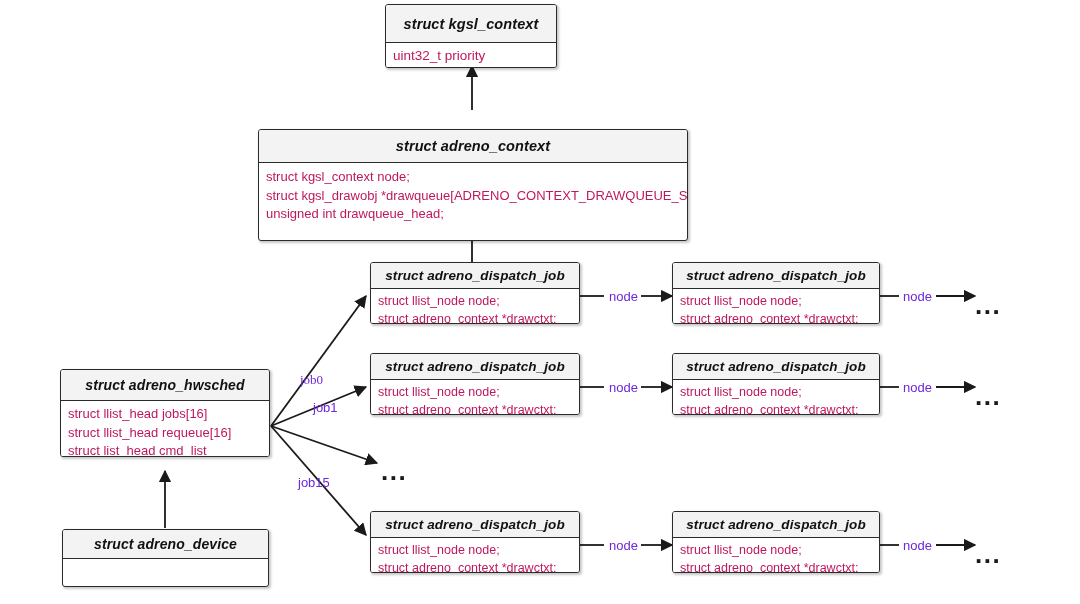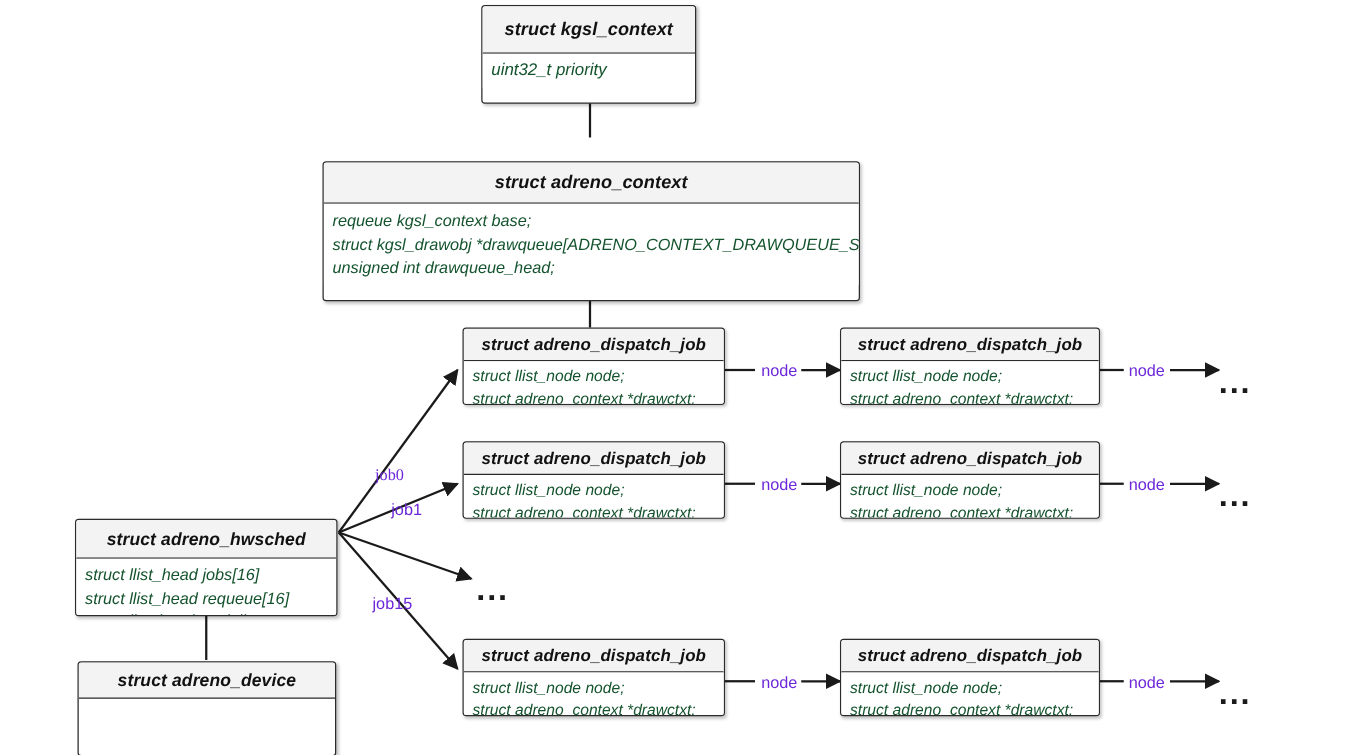--- a/index.html
+++ b/index.html
@@ -49,22 +49,21 @@
     align-items: center;
     justify-content: center;
   }
   .uml-body {
     box-sizing: border-box;
     background: #ffffff;
     padding: 4px 6px 4px 7px;
   }
   .uml-body .row {
     white-space: nowrap;
-    color: #14532d;
-    font-style: italic;
+    color: #be185d;
   }
   
   .b-kgsl .uml-head   { height: 38px; font-size: 14.5px; }
   .b-kgsl .uml-body   { font-size: 13.5px; line-height: 20px; padding-top: 3px; }
 
   .b-ctx .uml-head    { height: 33px; font-size: 14.5px; }
   .b-ctx .uml-body    { font-size: 13px; line-height: 18.5px; padding-top: 5px; }
 
   .b-job .uml-head    { height: 26px; font-size: 13.5px; }
   .b-job .uml-body    { font-size: 12.5px; line-height: 17.5px; padding-top: 4px; }
@@ -128,47 +127,47 @@
     <line x1="641" y1="387" x2="672" y2="387" stroke="#1a1a1a" stroke-width="1.8" marker-end="url(#arrow)"></line>
     <line x1="880" y1="387" x2="899" y2="387" stroke="#1a1a1a" stroke-width="1.8"></line>
     <line x1="936" y1="387" x2="975" y2="387" stroke="#1a1a1a" stroke-width="1.8" marker-end="url(#arrow)"></line>
 
     <line x1="580" y1="545" x2="604" y2="545" stroke="#1a1a1a" stroke-width="1.8"></line>
     <line x1="641" y1="545" x2="672" y2="545" stroke="#1a1a1a" stroke-width="1.8" marker-end="url(#arrow)"></line>
     <line x1="880" y1="545" x2="899" y2="545" stroke="#1a1a1a" stroke-width="1.8"></line>
     <line x1="936" y1="545" x2="975" y2="545" stroke="#1a1a1a" stroke-width="1.8" marker-end="url(#arrow)"></line>
   </svg>
 
-  <div class="uml-box b-kgsl" style="left:385px; top:4px; width:172px; height:79px;">
+  <div class="uml-box b-kgsl" style="left:385px; top:4px; width:172px; height:64px;">
     <div class="uml-head">struct kgsl_context</div>
     <div class="uml-body">
       <div class="row">uint32_t priority</div>
     </div>
   </div>
 
   <div class="uml-box b-ctx" style="left:258px; top:129px; width:430px; height:112px;">
     <div class="uml-head">struct adreno_context</div>
     <div class="uml-body">
-      <div class="row">requeue kgsl_context base;</div>
+      <div class="row">struct kgsl_context node;</div>
       <div class="row">struct kgsl_drawobj *drawqueue[ADRENO_CONTEXT_DRAWQUEUE_SIZE];</div>
       <div class="row">unsigned int drawqueue_head;</div>
     </div>
   </div>
 
-  <div class="uml-box b-hws" style="left:60px; top:369px; width:210px; height:78px;margin-top:46px;">
+  <div class="uml-box b-hws" style="left:60px; top:369px; width:210px; height:88px;">
     <div class="uml-head">struct adreno_hwsched</div>
     <div class="uml-body">
       <div class="row">struct llist_head jobs[16]</div>
       <div class="row">struct llist_head requeue[16]</div>
       <div class="row">struct list_head cmd_list</div>
       <div class="row">...</div>
     </div>
   </div>
 
-  <div class="uml-box b-dev" style="left:62px; top:529px; width:207px; height:76px;">
+  <div class="uml-box b-dev" style="left:62px; top:529px; width:207px; height:58px;">
     <div class="uml-head">struct adreno_device</div>
   </div>
 
   <div class="uml-box b-job" style="left:370px; top:262px; width:210px; height:62px;">
     <div class="uml-head">struct adreno_dispatch_job</div>
     <div class="uml-body">
       <div class="row">struct llist_node node;</div>
       <div class="row">struct adreno_context *drawctxt;</div>
     </div>
   </div>

